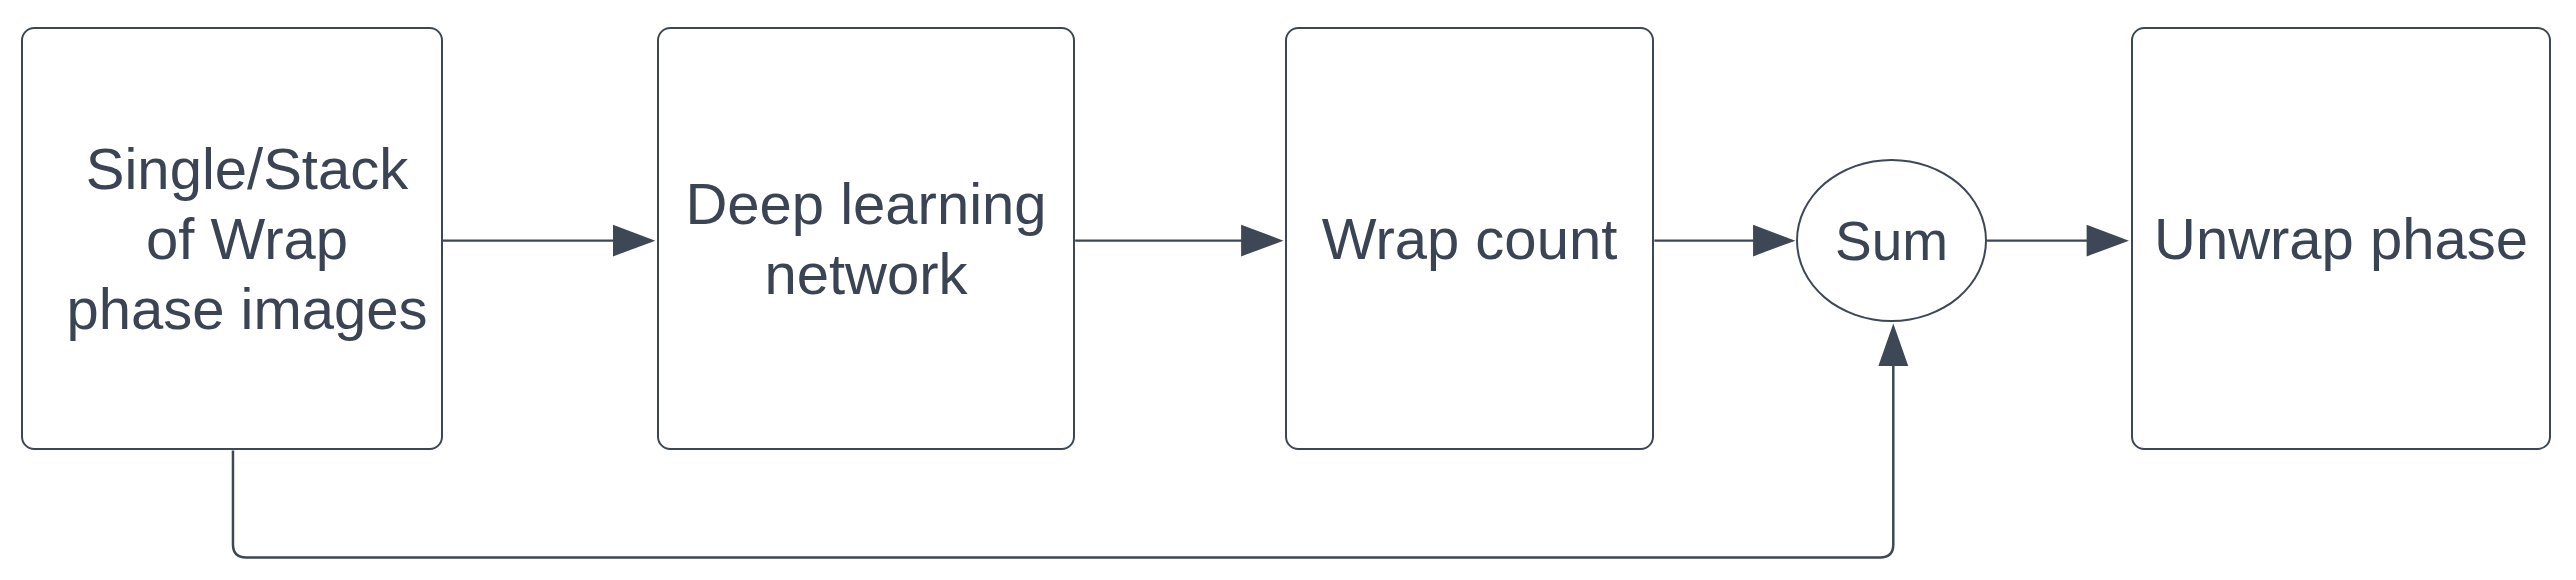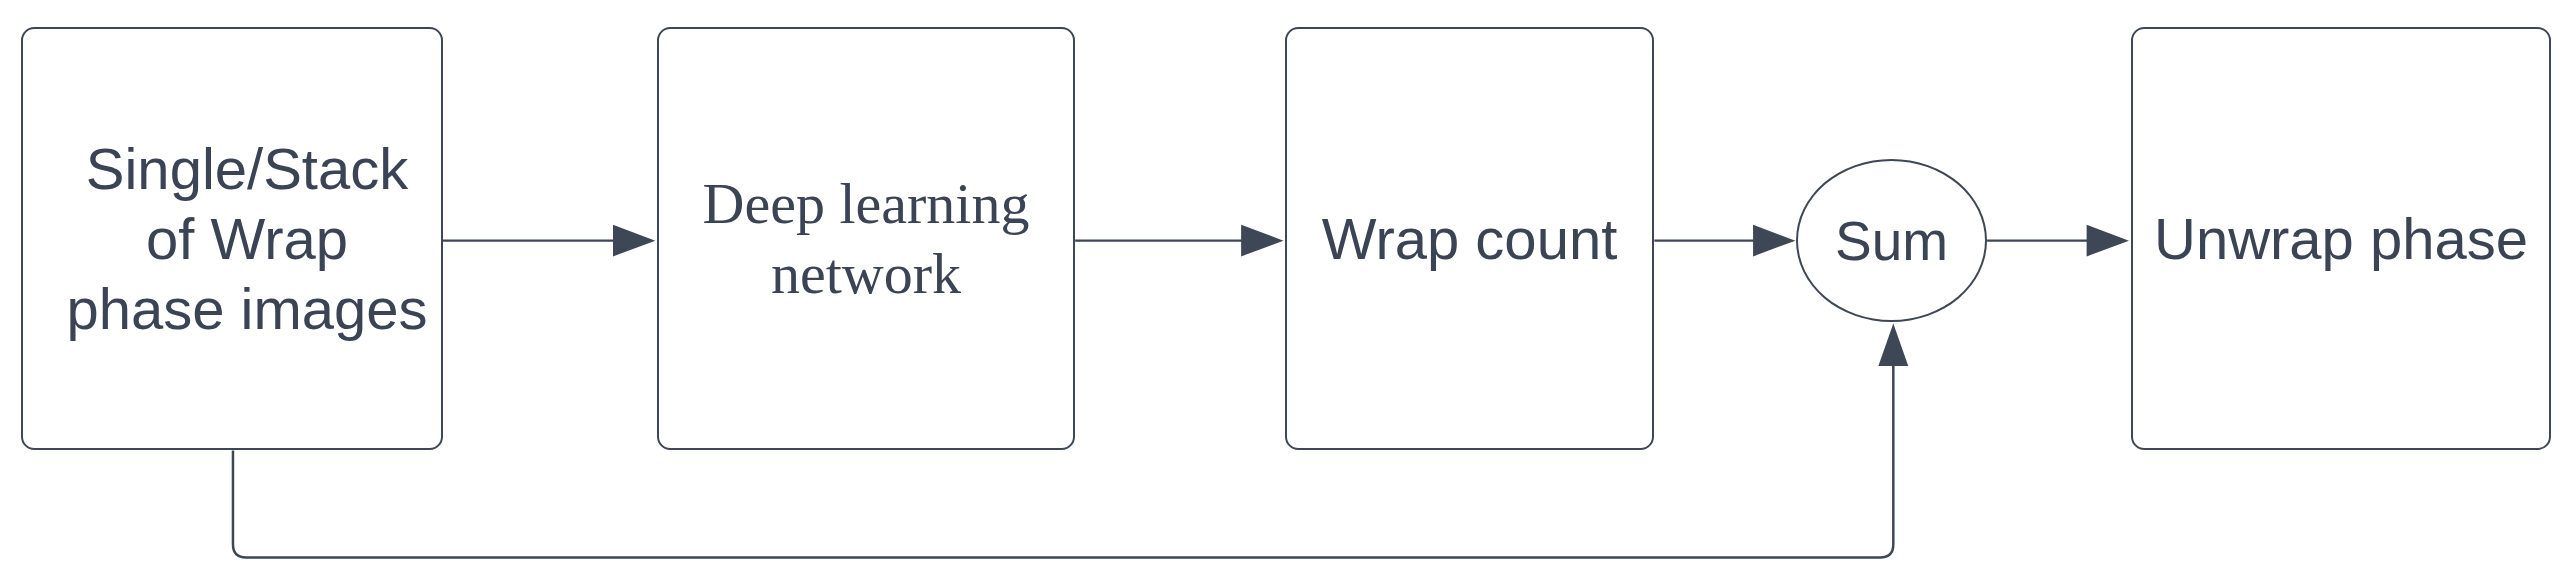--- a/index.html
+++ b/index.html
@@ -96,21 +96,21 @@
     <g>
       <path class="edge-line" d="M 280 543 L 280 656 Q 280 672 296 672 L 2265 672 Q 2281 672 2281 656 L 2281 440"></path>
       <polygon class="arrow-head" points="2281,390 2263,441 2299,441"></polygon>
     </g>
   </svg>
 
   <div class="node rect" style="left:21px; top:27px; width:422px; height:423px;padding-left:30px;">
     <span class="node-label">Single/Stack of Wrap phase images</span>
   </div>
 
-  <div class="node rect" style="left:657px; top:27px; width:418px; height:423px;font-family:Liberation Serif, serif;">
+  <div class="node rect" style="left:657px; top:27px; width:418px; height:423px;">
     <span class="node-label">Deep learning network</span>
   </div>
 
   <div class="node ellipse" style="left:1796px; top:159px; width:191px; height:163px;">
     <span class="node-label">Sum</span>
   </div>
 
   <div class="node rect" style="left:1285px; top:27px; width:369px; height:423px;">
     <span class="node-label">Wrap count</span>
   </div>

